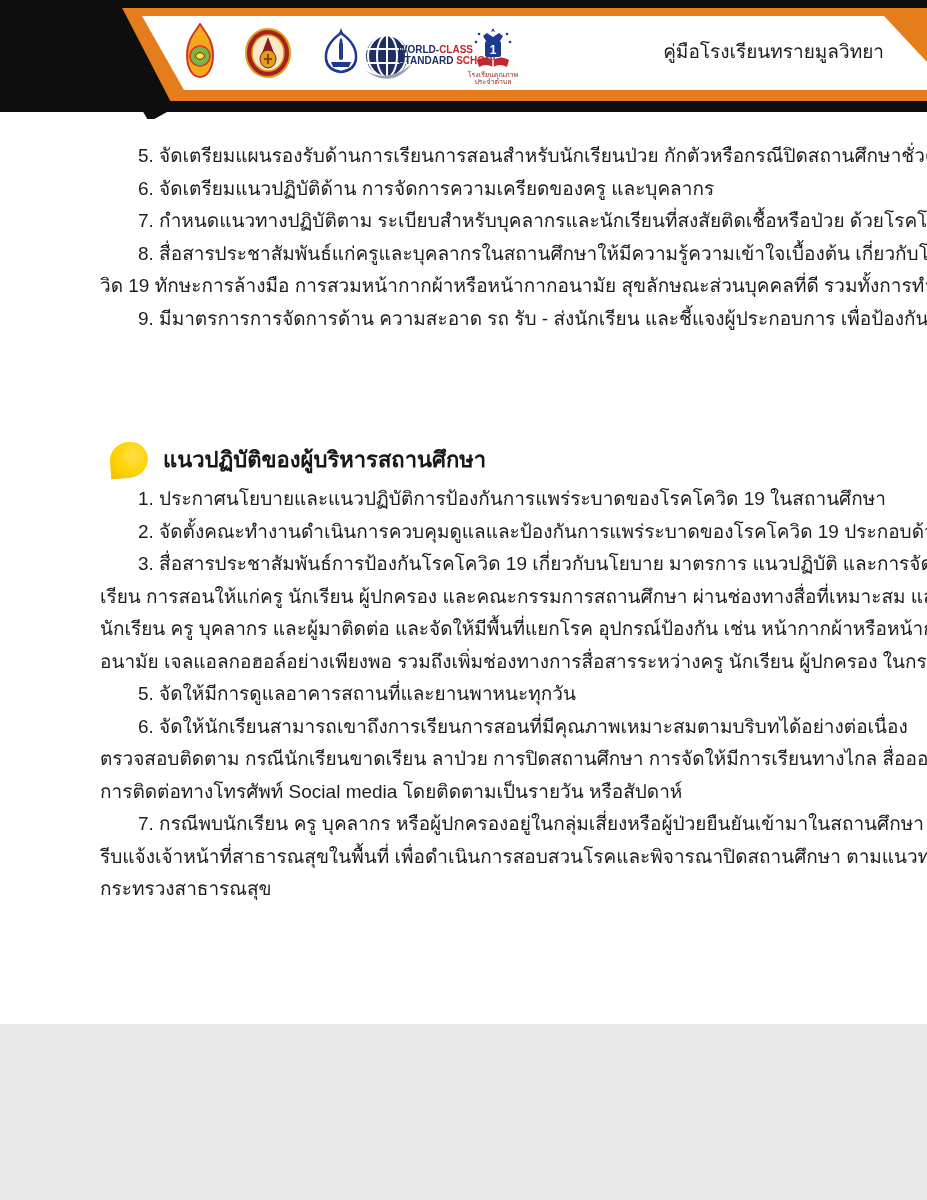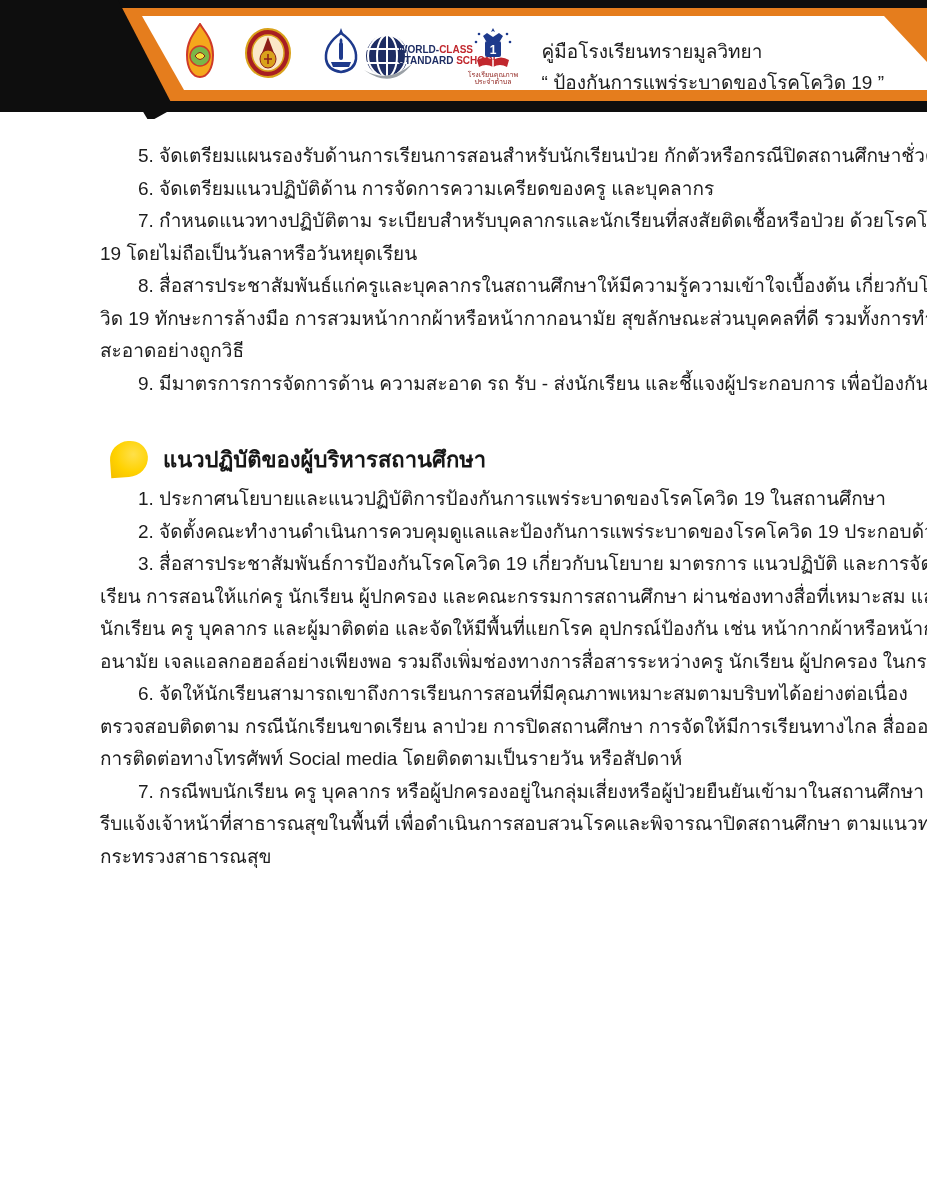--- a/index.html
+++ b/index.html
@@ -5,58 +5,58 @@
   :root{
     --orange:#e57d1d;
     --ink:#0e0e0e;
     --text:#1e1e1e;
     --balloon:#ffd200;
     --navy:#1e2d63;
     --wcss-red:#c1272d;
   }
   html,body{margin:0;padding:0;background:#e8e8e8;}
   .page{
-    position:relative;width:927px;height:1200px;background:#ffffff;
+    position:relative;width:927px;height:1024px;background:#ffffff;
     margin:0 auto;overflow:hidden;
     font-family:"Liberation Sans","DejaVu Sans",sans-serif;
     color:var(--text);
   }
   
   .band-orange{position:absolute;top:6px;left:0;width:927px;height:96px;background:var(--orange);}
   .band-white{position:absolute;top:16px;left:0;width:927px;height:74px;background:#fff;
     clip-path:polygon(142px 0,884px 0,927px 46px,927px 74px,184px 74px);}
   .strip-top{position:absolute;top:0;left:0;width:927px;height:8px;background:var(--ink);}
   .poly-left{position:absolute;top:0;left:0;width:200px;height:112px;background:var(--ink);
     clip-path:polygon(0 0,118px 0,176px 112px,0 112px);}
   .strip-bottom{position:absolute;top:101px;left:0;width:927px;height:11px;background:var(--ink);}
   .header-notch{position:absolute;left:139px;top:112px;width:28px;height:7px;background:var(--ink);
     clip-path:polygon(15% 0,100% 0,55% 100%,30% 100%);}
   
-  .header-title{position:absolute;top:36px;right:43px;color:#1c1c1c;
+  .header-title{position:absolute;top:36px;right:43px;text-align:right;color:#1c1c1c;
     font-size:19px;line-height:31px;}
   
   .logo{position:absolute;}
   .logo-obec{left:185px;top:23px;}
   .logo-crest{left:245px;top:28px;}
   .logo-blue{left:323px;top:28px;}
   .logo-globe{left:362px;top:32px;}
   .wcss-text{position:absolute;left:398px;top:44px;line-height:11px;font-weight:bold;
     font-size:10px;letter-spacing:0px;white-space:nowrap;background:rgba(255,255,255,.0);}
   .wcss-text .navy{color:var(--navy);}
   .wcss-text .red{color:var(--wcss-red);}
   .logo-quality{left:465px;top:28px;width:56px;text-align:center;}
   .quality-caption{font-size:7px;line-height:7px;color:#8c1d18;margin-top:1px;}
   
   .body-block{position:absolute;left:100px;width:740px;}
   .block-1{top:140px;}
   .block-2{top:483px;}
   .tline{height:32.5px;line-height:32.5px;white-space:nowrap;font-size:19px;color:#1d1d1d;}
   .tline.indent{padding-left:38px;}
   
-  .section-head{position:absolute;left:110px;top:441px;display:flex;}
+  .section-head{position:absolute;left:110px;top:441px;display:flex;align-items:center;}
   .balloon{width:38px;height:36px;border-radius:52% 48% 55% 0;
     background:radial-gradient(circle at 62% 38%,#ffe04a 0%,#ffd200 55%,#f3bd00 100%);
     transform:rotate(-4deg);flex:0 0 auto;}
   .section-head .txt{margin-left:15px;font-size:22px;font-weight:bold;color:#171717;line-height:38px;}
 </style>
 </head>
 <body>
 
 <div class="page">
 
@@ -119,46 +119,44 @@
       <path d="M20 32 v7" stroke="#ffffff" stroke-width="1.5"></path>
     </svg>
     <div class="quality-caption">
       <div>โรงเรียนคุณภาพ</div>
       <div>ประจำตำบล</div>
     </div>
   </div>
 
   <div class="header-title">
     <div>คู่มือโรงเรียนทรายมูลวิทยา</div>
-    <div>“ ป้องกันการแพร่ระบาดของโรคโควิด 19 ”</div>
   </div>
 
   <div class="body-block block-1">
       <div class="tline indent">5. จัดเตรียมแผนรองรับด้านการเรียนการสอนสำหรับนักเรียนป่วย กักตัวหรือกรณีปิดสถานศึกษาชั่วคราว</div>
       <div class="tline indent">6. จัดเตรียมแนวปฏิบัติด้าน การจัดการความเครียดของครู และบุคลากร</div>
       <div class="tline indent">7. กำหนดแนวทางปฏิบัติตาม ระเบียบสำหรับบุคลากรและนักเรียนที่สงสัยติดเชื้อหรือป่วย ด้วยโรคโควิด</div>
-      <div class="tline">19 โดยไม่ถือเป็นวันลาหรือวันหยุดเรียน</div>
       <div class="tline indent">8. สื่อสารประชาสัมพันธ์แก่ครูและบุคลากรในสถานศึกษาให้มีความรู้ความเข้าใจเบื้องต้น เกี่ยวกับโรคโค</div>
       <div class="tline">วิด 19 ทักษะการล้างมือ การสวมหน้ากากผ้าหรือหน้ากากอนามัย สุขลักษณะส่วนบุคคลที่ดี รวมทั้งการทำความ</div>
-      <div class="tline">สะอาดอย่างถูกวิธี</div>
       <div class="tline indent">9. มีมาตรการการจัดการด้าน  ความสะอาด รถ รับ - ส่งนักเรียน  และชี้แจงผู้ประกอบการ เพื่อป้องกัน</div>
     </div>
 
   <div class="section-head">
     <div class="balloon"></div>
     <div class="txt">แนวปฏิบัติของผู้บริหารสถานศึกษา</div>
   </div>
 
   <div class="body-block block-2">
       <div class="tline indent">1. ประกาศนโยบายและแนวปฏิบัติการป้องกันการแพร่ระบาดของโรคโควิด 19 ในสถานศึกษา</div>
       <div class="tline indent">2. จัดตั้งคณะทำงานดำเนินการควบคุมดูแลและป้องกันการแพร่ระบาดของโรคโควิด 19  ประกอบด้วย</div>
       <div class="tline indent">3. สื่อสารประชาสัมพันธ์การป้องกันโรคโควิด 19 เกี่ยวกับนโยบาย มาตรการ แนวปฏิบัติ และการจัดการ</div>
       <div class="tline">เรียน   การสอนให้แก่ครู นักเรียน ผู้ปกครอง และคณะกรรมการสถานศึกษา ผ่านช่องทางสื่อที่เหมาะสม และ</div>
       <div class="tline">นักเรียน   ครู บุคลากร และผู้มาติดต่อ และจัดให้มีพื้นที่แยกโรค อุปกรณ์ป้องกัน เช่น หน้ากากผ้าหรือหน้ากาก</div>
       <div class="tline">อนามัย เจลแอลกอฮอล์อย่างเพียงพอ รวมถึงเพิ่มช่องทางการสื่อสารระหว่างครู นักเรียน ผู้ปกครอง ในกรณีที่พบ</div>
+      <div class="tline indent">5. จัดให้มีการดูแลอาคารสถานที่และยานพาหนะทุกวัน</div>
       <div class="tline indent">6. จัดให้นักเรียนสามารถเขาถึงการเรียนการสอนที่มีคุณภาพเหมาะสมตามบริบทได้อย่างต่อเนื่อง</div>
       <div class="tline">ตรวจสอบติดตาม กรณีนักเรียนขาดเรียน ลาป่วย การปิดสถานศึกษา การจัดให้มีการเรียนทางไกล สื่อออนไลน์</div>
       <div class="tline">การติดต่อทางโทรศัพท์ Social media โดยติดตามเป็นรายวัน หรือสัปดาห์</div>
       <div class="tline indent">7. กรณีพบนักเรียน ครู บุคลากร หรือผู้ปกครองอยู่ในกลุ่มเสี่ยงหรือผู้ป่วยยืนยันเข้ามาในสถานศึกษา ให้</div>
       <div class="tline">รีบแจ้งเจ้าหน้าที่สาธารณสุขในพื้นที่ เพื่อดำเนินการสอบสวนโรคและพิจารณาปิดสถานศึกษา ตามแนวทาง  ของ</div>
       <div class="tline">กระทรวงสาธารณสุข</div>
     </div>
 
 </div>
 

